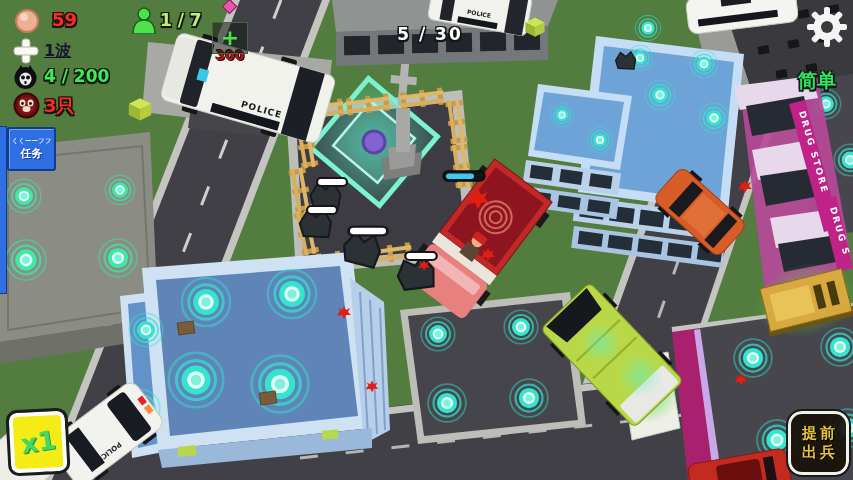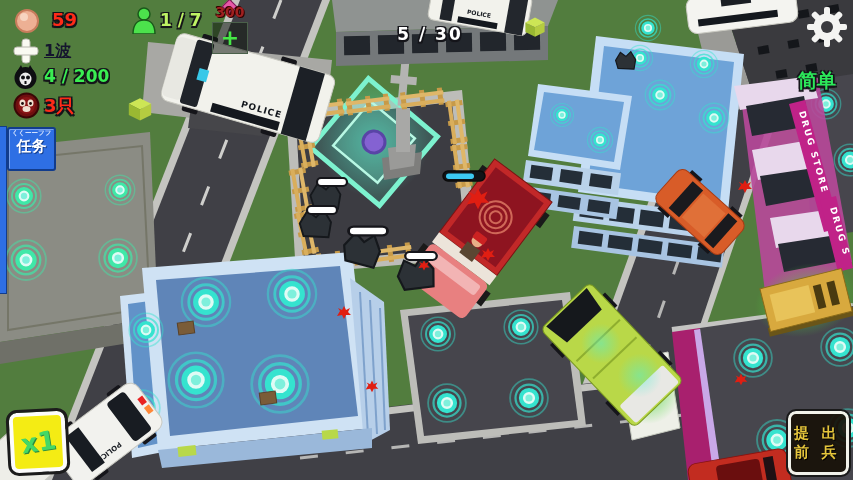--- a/index.html
+++ b/index.html
@@ -10,39 +10,39 @@
   .hud > *{position:absolute;pointer-events:auto;}
   .ot{font-weight:bold;text-shadow:-1.5px -1.5px 0 #15151a,1.5px -1.5px 0 #15151a,
       -1.5px 1.5px 0 #15151a,1.5px 1.5px 0 #15151a,0 2px 1px #15151a;}
   .val-red{color:#ff2a18;font-size:18px;}
   .val-green{color:#3aee52;font-size:17px;}
   .val-dark{color:#15152e;font-size:16px;font-weight:bold;text-decoration:underline;}
   .val-white{color:#bef264;font-size:17px;}
   .banner-title{color:#fff;font-size:18px;}
   .banner-count{color:#fff;font-size:17px;letter-spacing:2px;}
   .difficulty{color:#2ce85a;font-size:19px;}
-  .cost{color:#a02020;font-size:14px;text-shadow:-1px -1px 0 #300,1px 1px 0 #300;font-weight:bold;}
+  .cost{color:#a02020;font-size:14px;text-shadow:-1px -1px 0 #300,1px 1px 0 #300;font-weight:bold;margin-top:43px;}
   .plus-btn{width:34px;height:30px;background:rgba(16,24,16,.55);border:1.5px solid #4a604a;
             display:flex;align-items:center;justify-content:center;color:#46e846;
             font-size:22px;font-weight:bold;line-height:1;cursor:pointer;}
   .gem{width:9px;height:9px;background:#e858a8;border:1.5px solid #7a1c58;transform:rotate(45deg);}
   .mission{left:7px;top:127px;width:45px;height:40px;background:#2e6fe4;border:2px solid #123c8c;
            border-radius:3px;box-shadow:inset 1px 1px 0 rgba(255,255,255,.35);text-align:center;cursor:pointer;}
-  .mission .deco{display:block;color:#d8e6ff;font-size:6.5px;line-height:9px;font-weight:bold;}
-  .mission .label{display:block;color:#fff;font-size:15px;font-weight:bold;line-height:16px;
+  .mission .deco{display:block;color:#d8e6ff;font-size:6.5px;line-height:9px;font-weight:bold;margin-top:8px;}
+  .mission .label{display:block;color:#fff;font-size:11px;font-weight:bold;line-height:16px;
                   text-shadow:1px 1px 0 #123c8c;}
   .mission-bar{left:0;top:126px;width:6px;height:166px;background:#2e6fe4;border:1px solid #123c8c;border-left:none;}
   .speed-btn{left:10px;top:412px;width:48px;height:52px;background:#f4ec14;border:4px solid #fcfcfc;
              outline:3px solid #1c1c1c;border-radius:8px;transform:rotate(-3deg);
              display:flex;align-items:center;justify-content:center;cursor:pointer;}
   .speed-btn span{color:#44d866;font-size:26px;font-weight:bold;transform:rotate(-6deg);
                   text-shadow:1px 1px 0 #2a8a40;}
   .deploy-btn{left:788px;top:411px;width:55px;height:58px;background:rgba(24,17,9,.93);
-              border:3px solid #f2f2ea;outline:2px solid #1a1a1a;border-radius:8px;
-              display:flex;flex-direction:row;align-items:center;justify-content:center;cursor:pointer;}
+              border:3px solid #f2f2ea;outline:2px solid #1a1a1a;border-radius:14px;
+              display:flex;flex-direction:column;align-items:center;justify-content:center;cursor:pointer;}
   .deploy-btn span{color:#e6c63c;font-size:15px;font-weight:bold;letter-spacing:3px;line-height:19px;
                    margin-left:3px;text-shadow:1px 1px 0 #000;}
   .gear{left:806px;top:6px;width:42px;height:42px;cursor:pointer;}
 </style>
 </head>
 <body>
 
 <div class="stage">
 <svg class="scene" viewBox="0 0 853 480" xmlns="http://www.w3.org/2000/svg">
   <defs>

